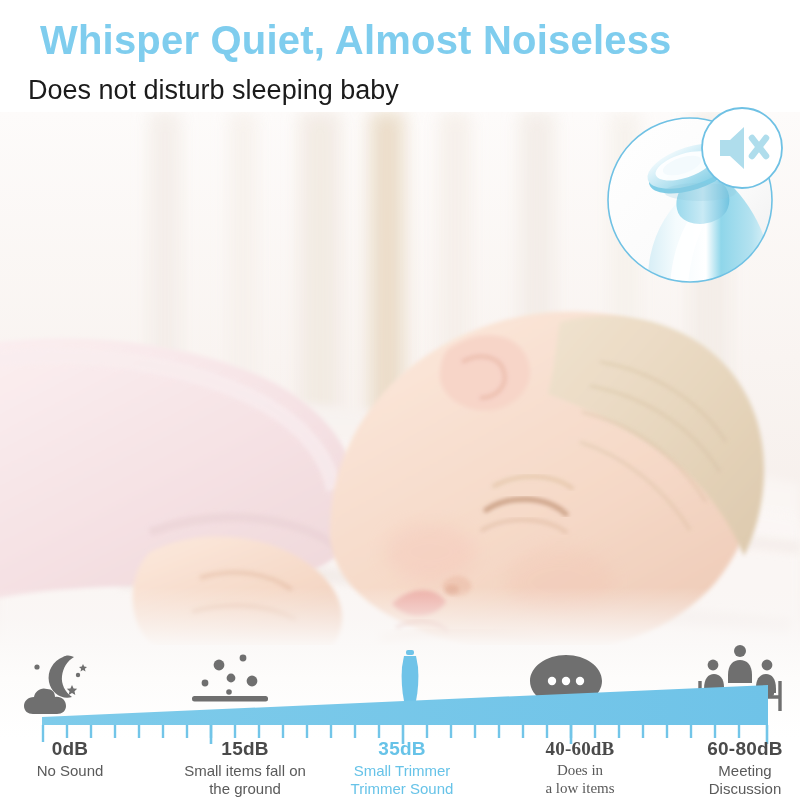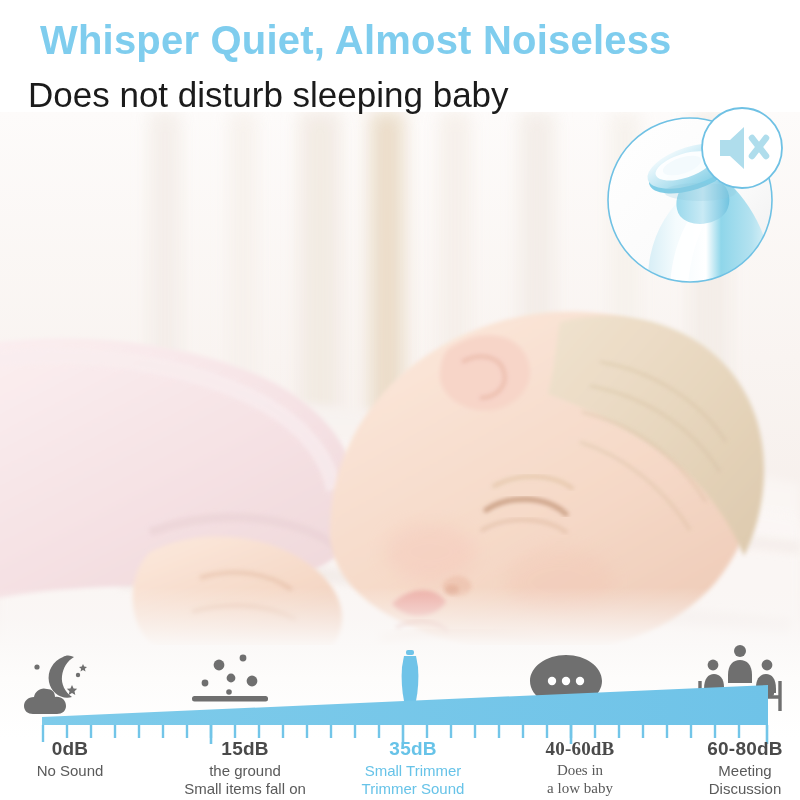--- a/index.html
+++ b/index.html
@@ -29,21 +29,21 @@
     width:740px;
     font-size:40px;
     font-weight:bold;
     letter-spacing:.2px;
     color:#7FCDEE;
     white-space:nowrap;
   }
   .subhead{
     position:absolute;
     left:28px; top:75px;
-    font-size:35px;
+    font-size:27px;
     color:#1b1b1b;
     white-space:nowrap;
   }
 
   
   .photo{
     position:absolute;
     left:0; top:112px;
     width:800px; height:545px;
     overflow:hidden;
@@ -104,21 +104,21 @@
   .lbl .desc{
     font-size:15px;
     color:#5a5a5a;
     display:block;
   }
   .lbl.hl .db{color:#67C3E8;}
   .lbl.hl .desc{color:#67C3E8;}
 
   .lbl-0     {left:-40px;  top:0;  width:220px;}
   .lbl-15    {left:125px;  top:0;  width:240px;}
-  .lbl-35    {left:318px;  top:0;  width:190px;}
+  .lbl-35    {left:307px;  top:0;  width:190px;}
   .lbl-4060  {left:470px;  top:0;  width:220px;font-family:Liberation Serif, serif;}
   .lbl-6080  {left:640px;  top:0;  width:210px;}
 </style>
 </head>
 <body>
 
 <div id="stage">
 
   <div class="header">
     <div class="headline">Whisper Quiet, Almost Noiseless</div>
@@ -408,34 +408,34 @@
 
     <div class="labels">
 
       <div class="lbl lbl-0">
         <span class="db">0dB</span>
         <span class="desc">No Sound</span>
       </div>
 
       <div class="lbl lbl-15">
         <span class="db">15dB</span>
+        <span class="desc">Small items fall on</span>
         <span class="desc">the ground</span>
-        <span class="desc">Small items fall on</span>
       </div>
 
       <div class="lbl lbl-35 hl">
         <span class="db">35dB</span>
         <span class="desc">Small Trimmer</span>
         <span class="desc">Trimmer Sound</span>
       </div>
 
       <div class="lbl lbl-4060">
         <span class="db">40-60dB</span>
         <span class="desc">Does in</span>
-        <span class="desc">a low baby</span>
+        <span class="desc">a low items</span>
       </div>
 
       <div class="lbl lbl-6080">
         <span class="db">60-80dB</span>
         <span class="desc">Meeting</span>
         <span class="desc">Discussion</span>
       </div>
 
     </div>
   </div>

